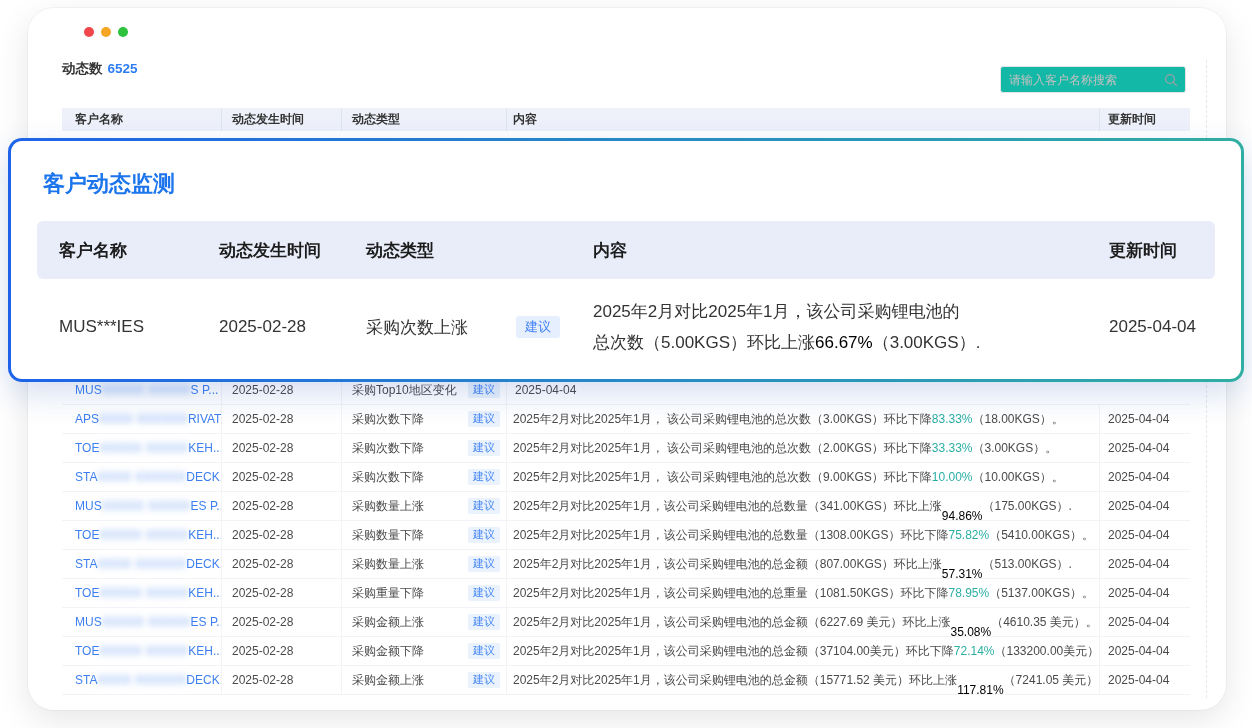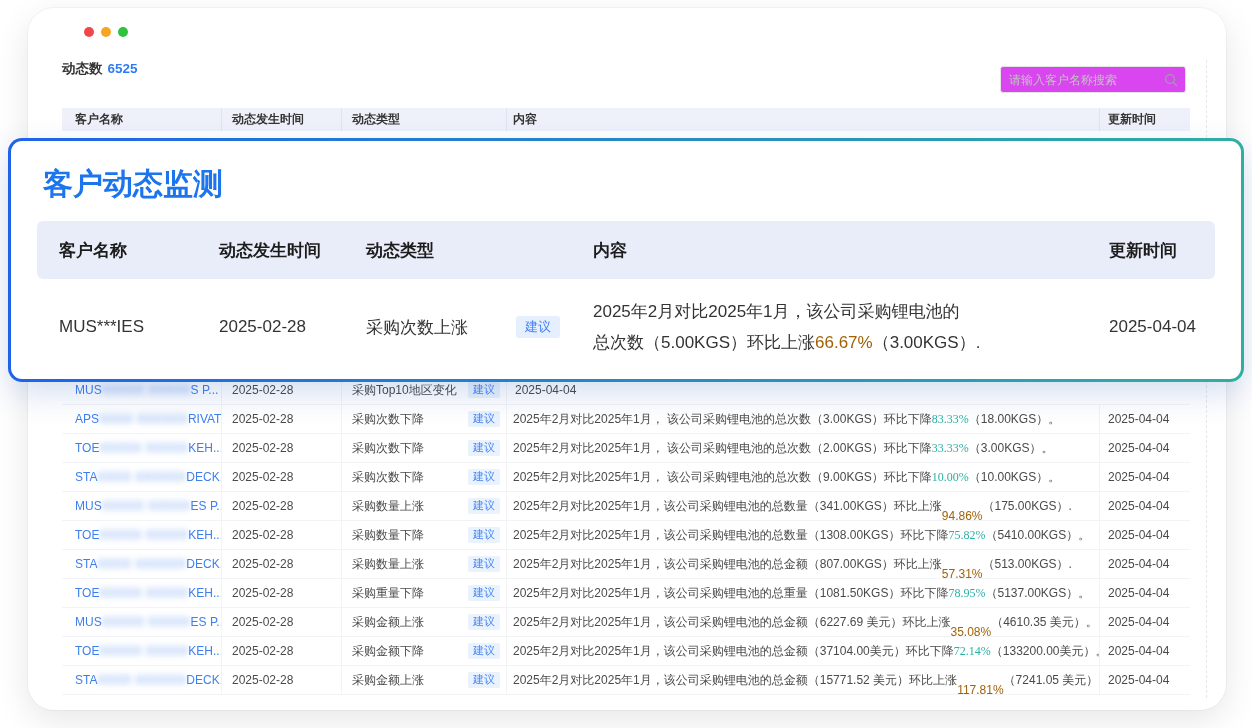--- a/index.html
+++ b/index.html
@@ -12,21 +12,21 @@
             background:#fff; border-radius:26px;
             box-shadow:0 0 0 1px rgba(0,0,0,.03), 0 10px 34px rgba(0,0,0,.10); }
   .traffic { position:absolute; left:56px; top:19px; display:flex; gap:7px; }
   .dot { width:10px; height:10px; border-radius:50%; }
   .dot.red{ background:#F2474A; } .dot.yellow{ background:#F6A623; } .dot.green{ background:#2EC33E; }
 
   .stats { position:absolute; left:34px; top:52px; font-size:13.5px; font-weight:bold; color:#333; }
   .stats .val { color:#2E7CF5; margin-left:5px; }
 
   .search { position:absolute; left:972px; top:58px; width:186px; height:27px;
-            border:1px solid #E4E4E4; border-radius:3px; background:#d946ef;
+            border:1px solid #E4E4E4; border-radius:3px; background:#14b8a6;
             display:flex; align-items:center; padding:0 8px; }
   .search input { flex:1; border:none; outline:none; font-size:12px; color:#333;
                   font-family:inherit; background:transparent; }
   .search input::placeholder { color:#C1C1C1; }
   .search svg { flex:none; }
 
   .dashed-edge { position:absolute; left:1178px; top:52px; height:638px;
                  border-left:1px dashed #E7E7E7; }
 
   
@@ -44,30 +44,30 @@
   .c-date   { width:120px; padding-left:10px; }
   .c-type   { width:165px; padding-left:10px; }
   .c-content{ width:593px; padding-left:6px; white-space:nowrap; }
   .c-update { width:90px;  padding-left:8px; }
 
   .bt-row .c-name { color:#3D7FF0; white-space:nowrap; cursor:pointer; }
   .masked { filter:blur(3px); opacity:.75; letter-spacing:.5px; }
   .bt-row .c-type { justify-content:space-between; padding-right:6px; }
   .badge-sm { flex:none; font-size:11px; color:#4585F5; background:#E9F2FD;
               border-radius:2px; padding:1.5px 5px; line-height:1.2; }
-  .pct.up { color:#a16207;margin-top:19px; } .pct.down { color:#2BAFA4;font-family:Liberation Serif, serif; }
+  .pct.up { color:#000000;margin-top:19px; } .pct.down { color:#2BAFA4; }
 
   
   .overlay { position:absolute; left:8px; top:138px; width:1236px; height:244px;
              padding:3px; border-radius:14px; z-index:20;
              background:linear-gradient(90deg,#1E63E9,#2FAEA3);
              box-shadow:0 12px 32px rgba(30,80,180,.18); }
   .ov-inner { width:100%; height:100%; background:#fff; border-radius:11px;
               padding:30px 26px 0 26px; }
-  .ov-title { font-size:30px; font-weight:bold; color:#1C75EC; line-height:26px; margin-left:6px; }
+  .ov-title { font-size:22px; font-weight:bold; color:#1C75EC; line-height:26px; margin-left:6px; }
   .ov-header { margin-top:24px; height:58px; background:#E9EDF9; border-radius:6px;
                display:flex; align-items:center; font-size:17px; font-weight:600; color:#1c1c1c; }
   .ov-row { height:96px; display:flex; align-items:center; font-size:17px; color:#333; }
   .ov-c1 { width:176px; padding-left:22px; }
   .ov-c2 { width:148px; padding-left:6px; }
   .ov-c3 { width:226px; padding-left:5px; display:flex; align-items:center; }
   .ov-c4 { flex:1; padding-left:6px; }
   .ov-c5 { width:110px; padding-left:4px; }
   .ov-row .ov-c3 .type-text { width:150px; }
   .badge-lg { flex:none; font-size:13px; color:#3F7EF7; background:#E5EFFD;

